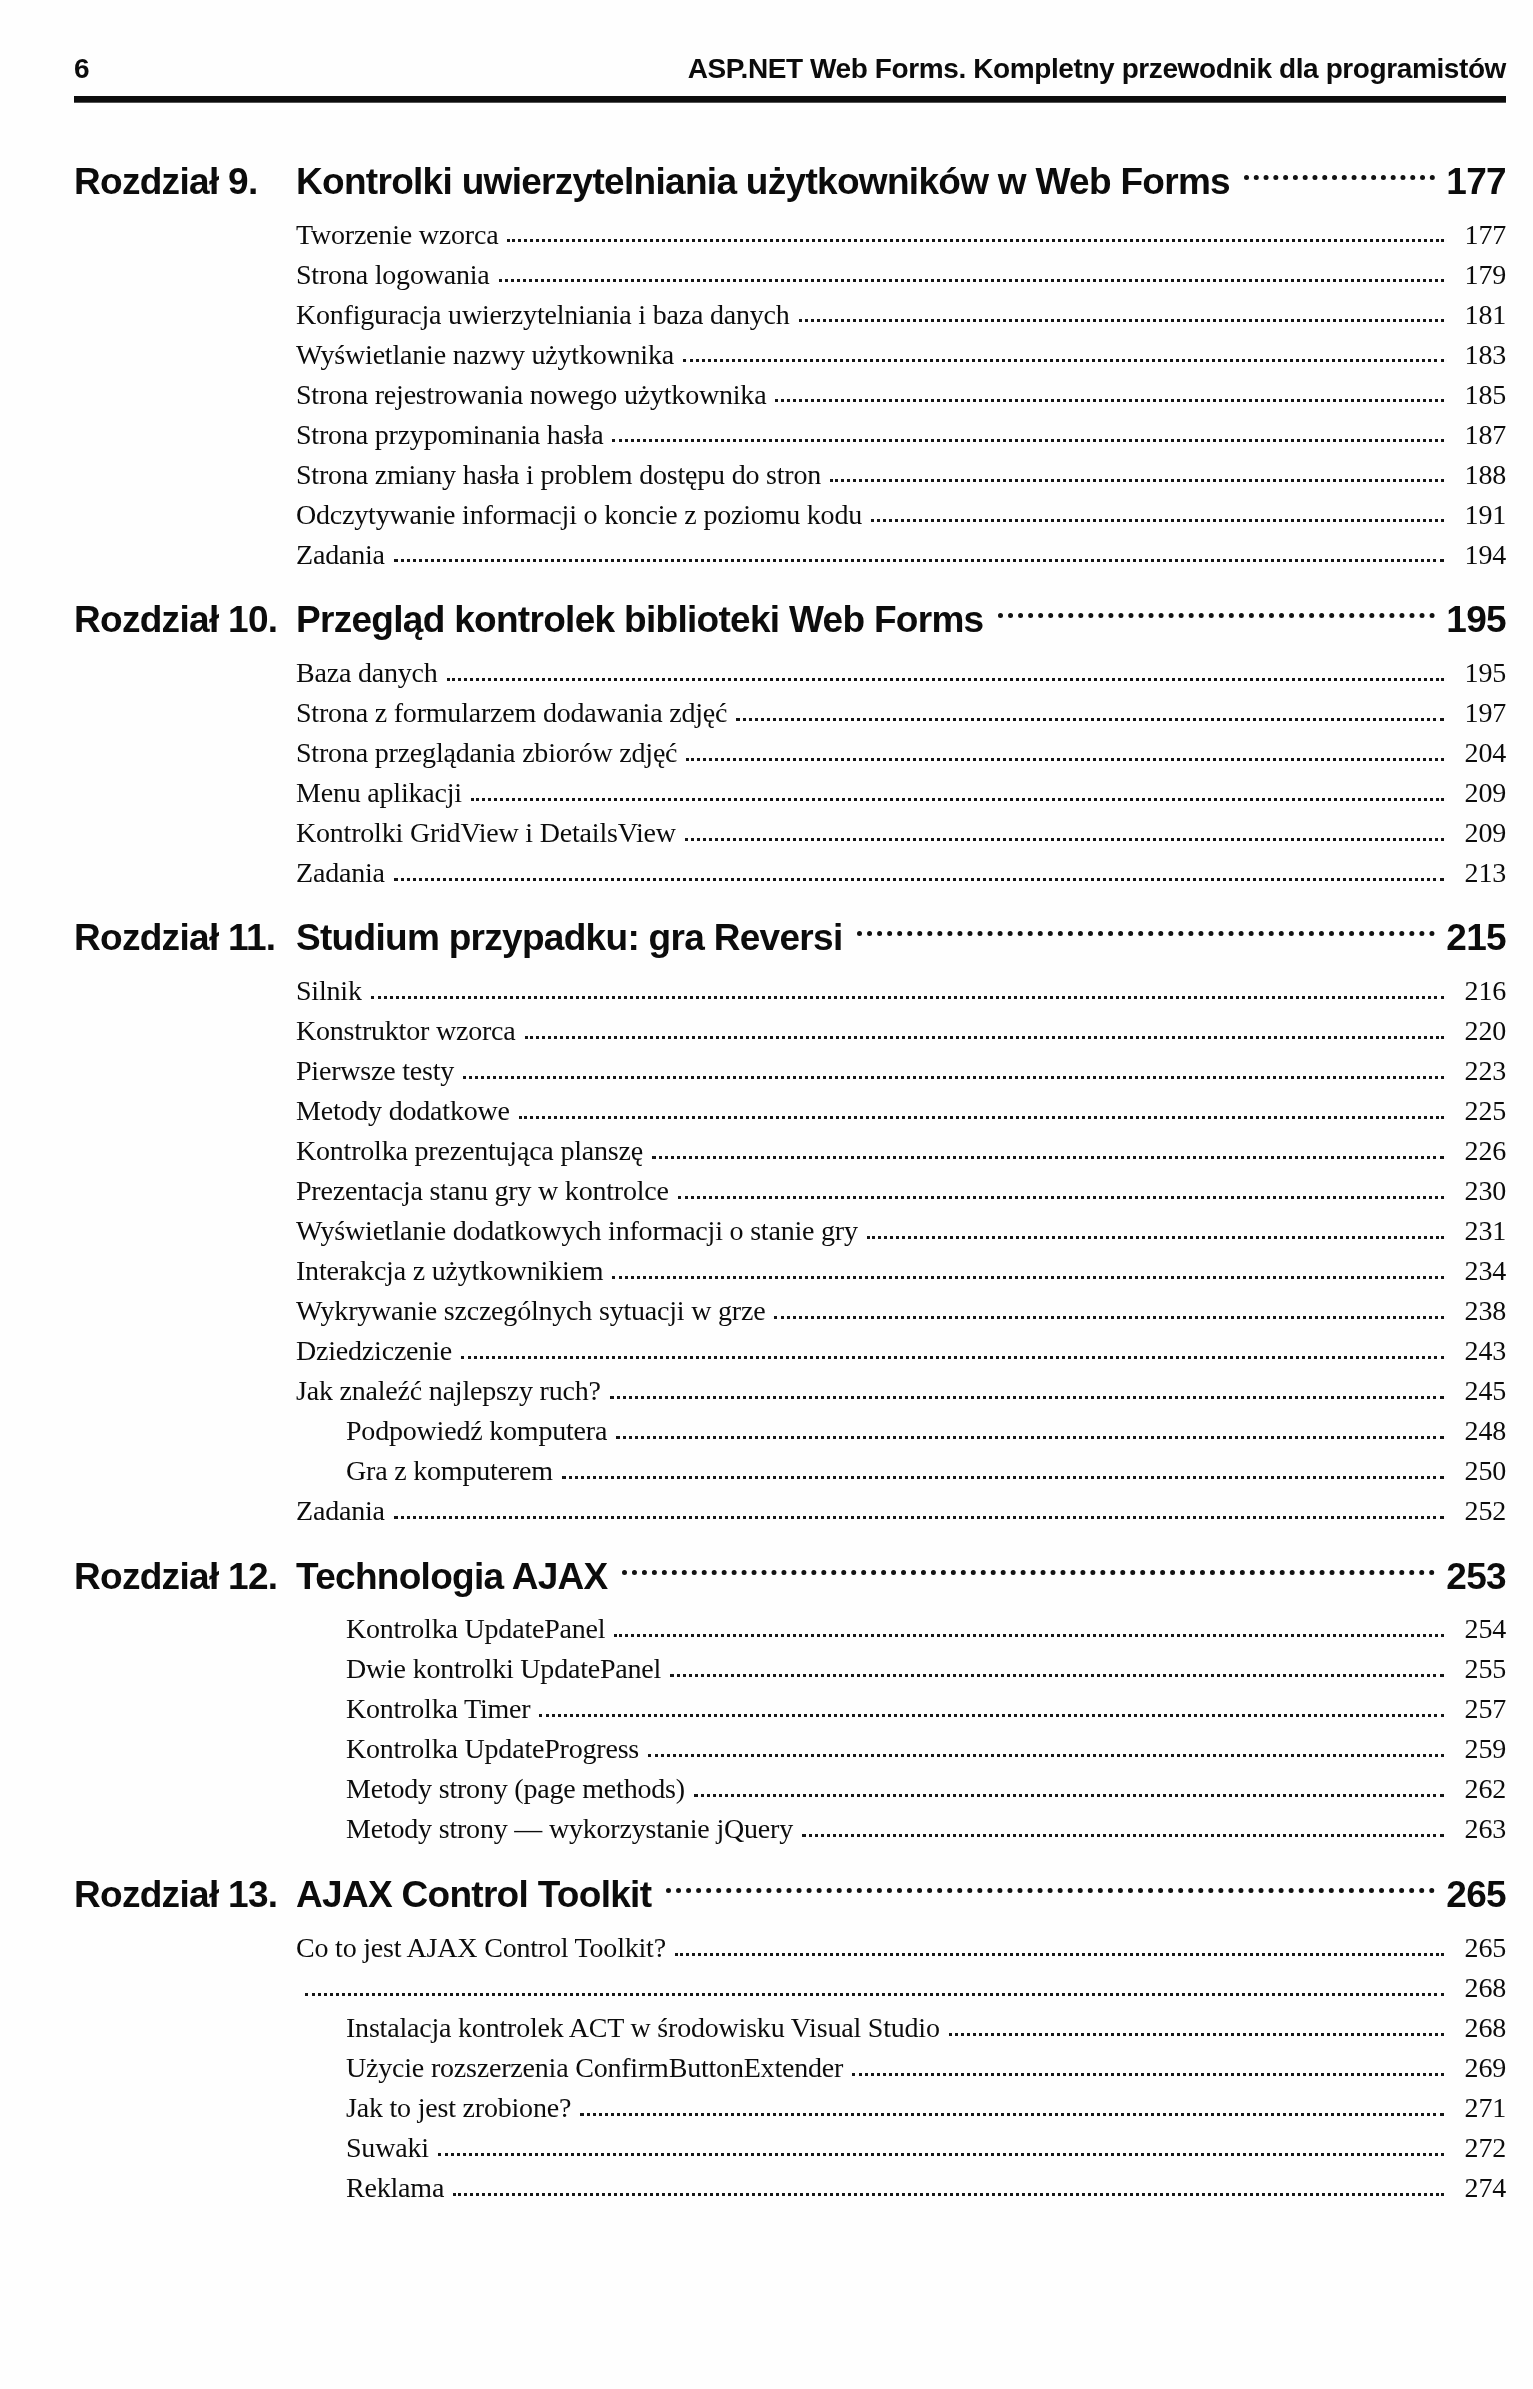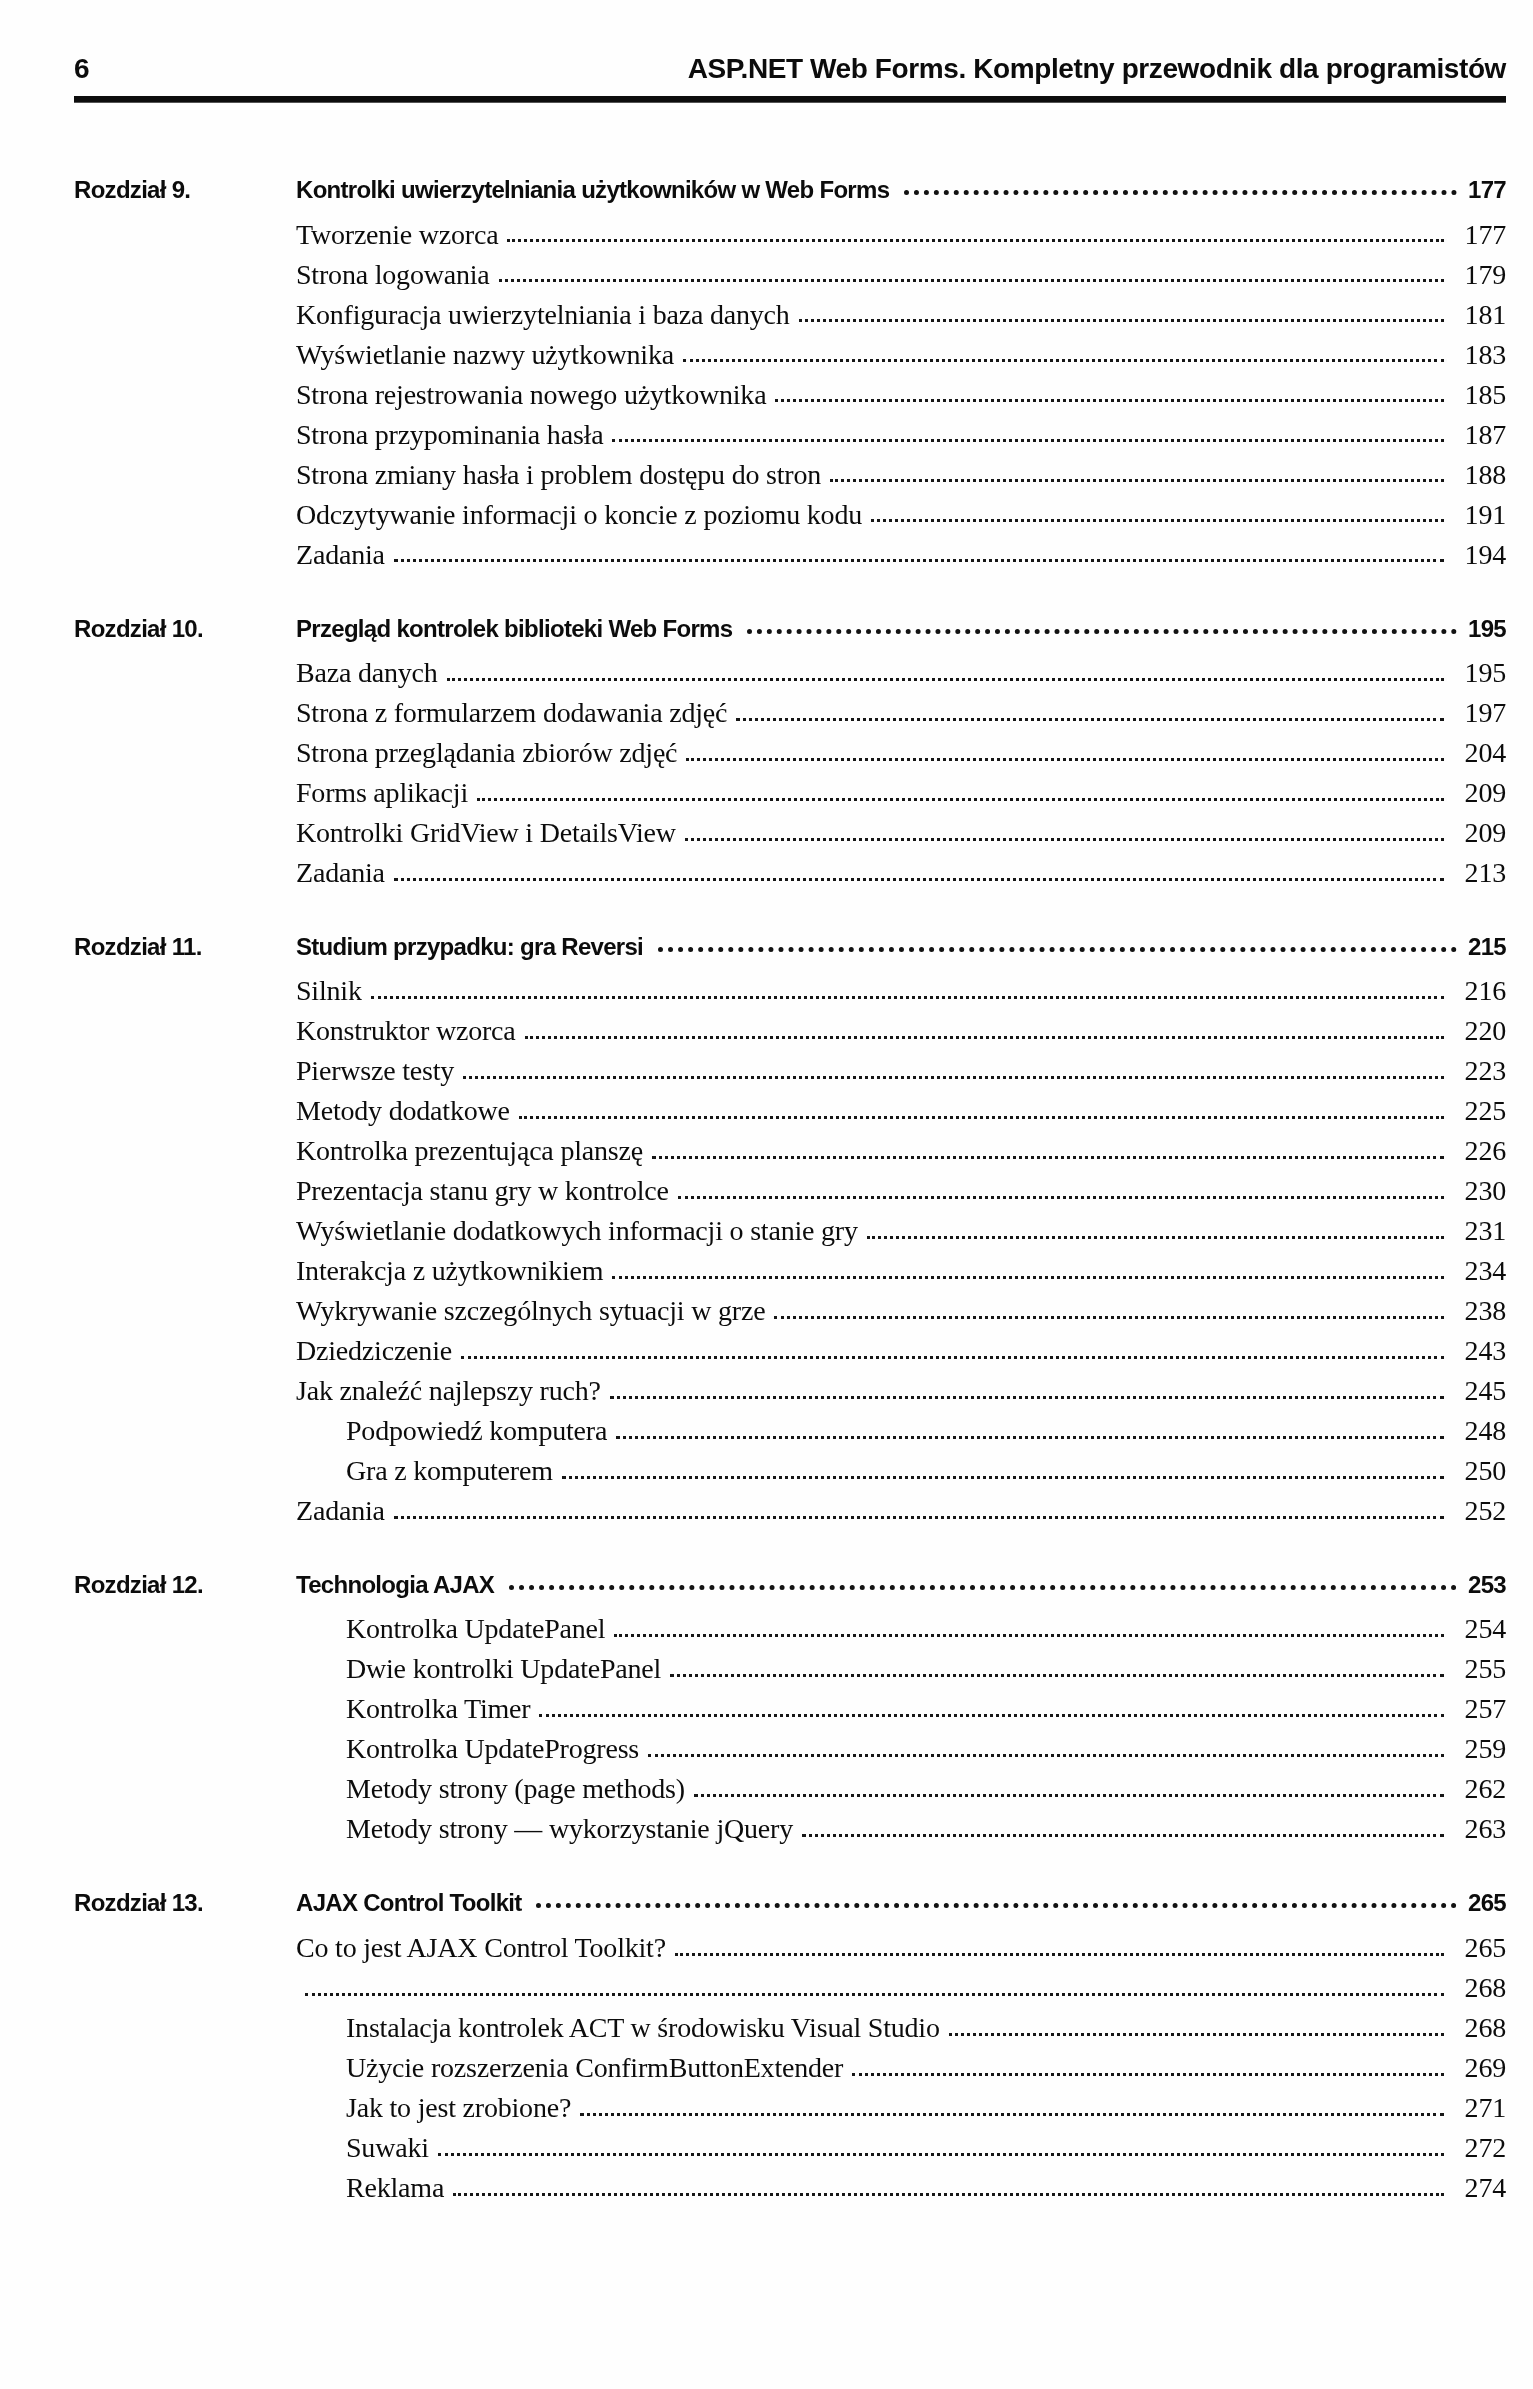--- a/index.html
+++ b/index.html
@@ -39,26 +39,26 @@
     background: #0d0d0d;
     border-bottom: 1.8px solid #555;
   }
   
   .toc { padding-top: 18px; }
   .chapter { margin-top: 27px; }
   .chapter:first-child { margin-top: 38px; }
 
   .ch-head {
     display: flex;
-    align-items: flex-end;
+    align-items: center;
     height: 45px;
     margin-bottom: 6.3px;
     font-family: "Liberation Sans", "DejaVu Sans", sans-serif;
     font-weight: 700;
-    font-size: 24px;
+    font-size: 37px;
     letter-spacing: -0.7px;
     white-space: nowrap;
   }
   .ch-label { flex: 0 0 222px; }
   .ch-dots {
     flex: 1 1 auto;
     border-bottom: 5.4px dotted #121212;
     margin: 0 11px 9px 14.5px;
     min-width: 36px;
   }
@@ -164,21 +164,21 @@
           <span class="e-label">Strona z formularzem dodawania zdjęć</span>
           <span class="e-dots"></span>
           <span class="e-page">197</span>
         </div>
         <div class="entry">
           <span class="e-label">Strona przeglądania zbiorów zdjęć</span>
           <span class="e-dots"></span>
           <span class="e-page">204</span>
         </div>
         <div class="entry">
-          <span class="e-label">Forms aplikacji</span>
+          <span class="e-label">Menu aplikacji</span>
           <span class="e-dots"></span>
           <span class="e-page">209</span>
         </div>
         <div class="entry">
           <span class="e-label">Kontrolki GridView i DetailsView</span>
           <span class="e-dots"></span>
           <span class="e-page">209</span>
         </div>
         <div class="entry">
           <span class="e-label">Zadania</span>

